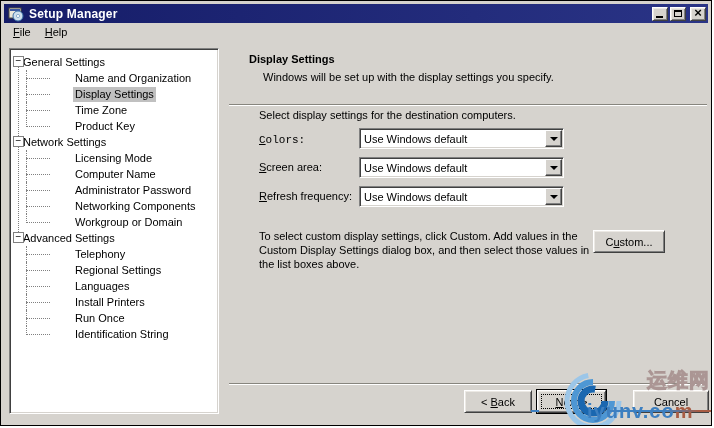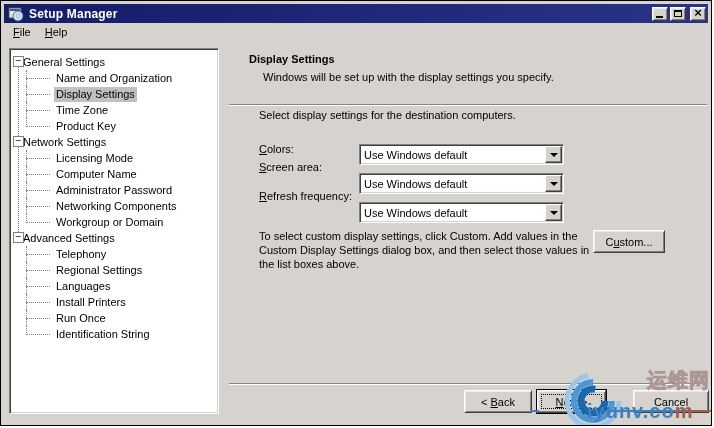--- a/index.html
+++ b/index.html
@@ -48,34 +48,34 @@
   
   .tree { position:absolute; left:8px; top:47px; width:210px; height:366px;
     padding-top:5px; overflow:hidden; }
   .root-line { position:absolute; left:8px; top:13px; height:176px; width:0;
     border-left:1px dotted #808080; }
   .trow { position:relative; height:16px; line-height:16px; white-space:nowrap; }
   .minus-box { position:absolute; left:3px; top:2px; width:11px; height:11px;
     background:#fff; border:1px solid #808080; z-index:2;
     font-size:10px; line-height:8px; text-align:center; }
   .trow.parent .tlabel { margin-left:11px; }
-  .trow.child  .tlabel { margin-left:44px; }
+  .trow.child  .tlabel { margin-left:63px; }
   .tlabel { display:inline-block; padding:1px 2px; line-height:13px; }
   .trow.sel .tlabel { background:#c0c0c0; }
   .trow.child::before { content:""; position:absolute; left:16px; top:0; bottom:0;
     border-left:1px dotted #808080; }
   .trow.child.lastc::before { bottom:auto; height:9px; }
   .trow.child::after { content:""; position:absolute; left:16px; top:8px; width:24px;
     border-top:1px dotted #808080; }
   
   .h-title { position:absolute; left:248px; top:52px; font-weight:bold; white-space:nowrap; }
   .h-sub { position:absolute; left:262px; top:70px; white-space:nowrap; }
   .instruction { position:absolute; left:258px; top:108px; white-space:nowrap; }
   .field-label { position:absolute; left:258px; white-space:nowrap; }
-  .combo { position:absolute; left:358px; width:205px; height:21px; display:flex; align-items:center;margin-top:16px; }
+  .combo { position:absolute; left:358px; width:205px; height:21px; display:flex; align-items:center; }
   .combo-value { flex:1 1 auto; padding-left:4px; white-space:nowrap; overflow:hidden; }
   .combo-btn { flex:0 0 auto; width:17px; height:17px; margin:1px;
     background:#d6d3ce; border:1px solid; border-color:#ffffff #404040 #404040 #ffffff;
     box-shadow:inset -1px -1px 0 #808080;
     display:flex; align-items:center; justify-content:center; }
   .arrow-down { width:0; height:0; border-left:4px solid transparent;
     border-right:4px solid transparent; border-top:4px solid #000; }
   .note { position:absolute; left:258px; top:228px; width:336px; line-height:14px; }
   .custom-btn { position:absolute; left:592px; top:229px; width:72px; height:23px;justify-content:center; }
   
@@ -190,21 +190,21 @@
     <div class="trow child lastc">
       <span class="tlabel">Identification String</span>
     </div>
   </div>
 
   <div class="h-title">Display Settings</div>
   <div class="h-sub">Windows will be set up with the display settings you specify.</div>
   <div class="groove" style="left:228px; top:103px; width:478px;"></div>
   <div class="instruction">Select display settings for the destination computers.</div>
 
-  <div class="field-label" style="top:142px;"><span class="u">C</span><span>olors:</span></div>
+  <div class="field-label" style="top:133px;font-family:Liberation Mono, monospace;"><span class="u">C</span><span>olors:</span></div>
   <div class="combo sunken" style="top:127px;">
     <span class="combo-value">Use Windows default</span>
     <span class="combo-btn">
         <span class="arrow-down"></span>
       </span>
   </div>
 
   <div class="field-label" style="top:160px;"><span class="u">S</span><span>creen area:</span></div>
   <div class="combo sunken" style="top:156px;">
     <span class="combo-value">Use Windows default</span>

